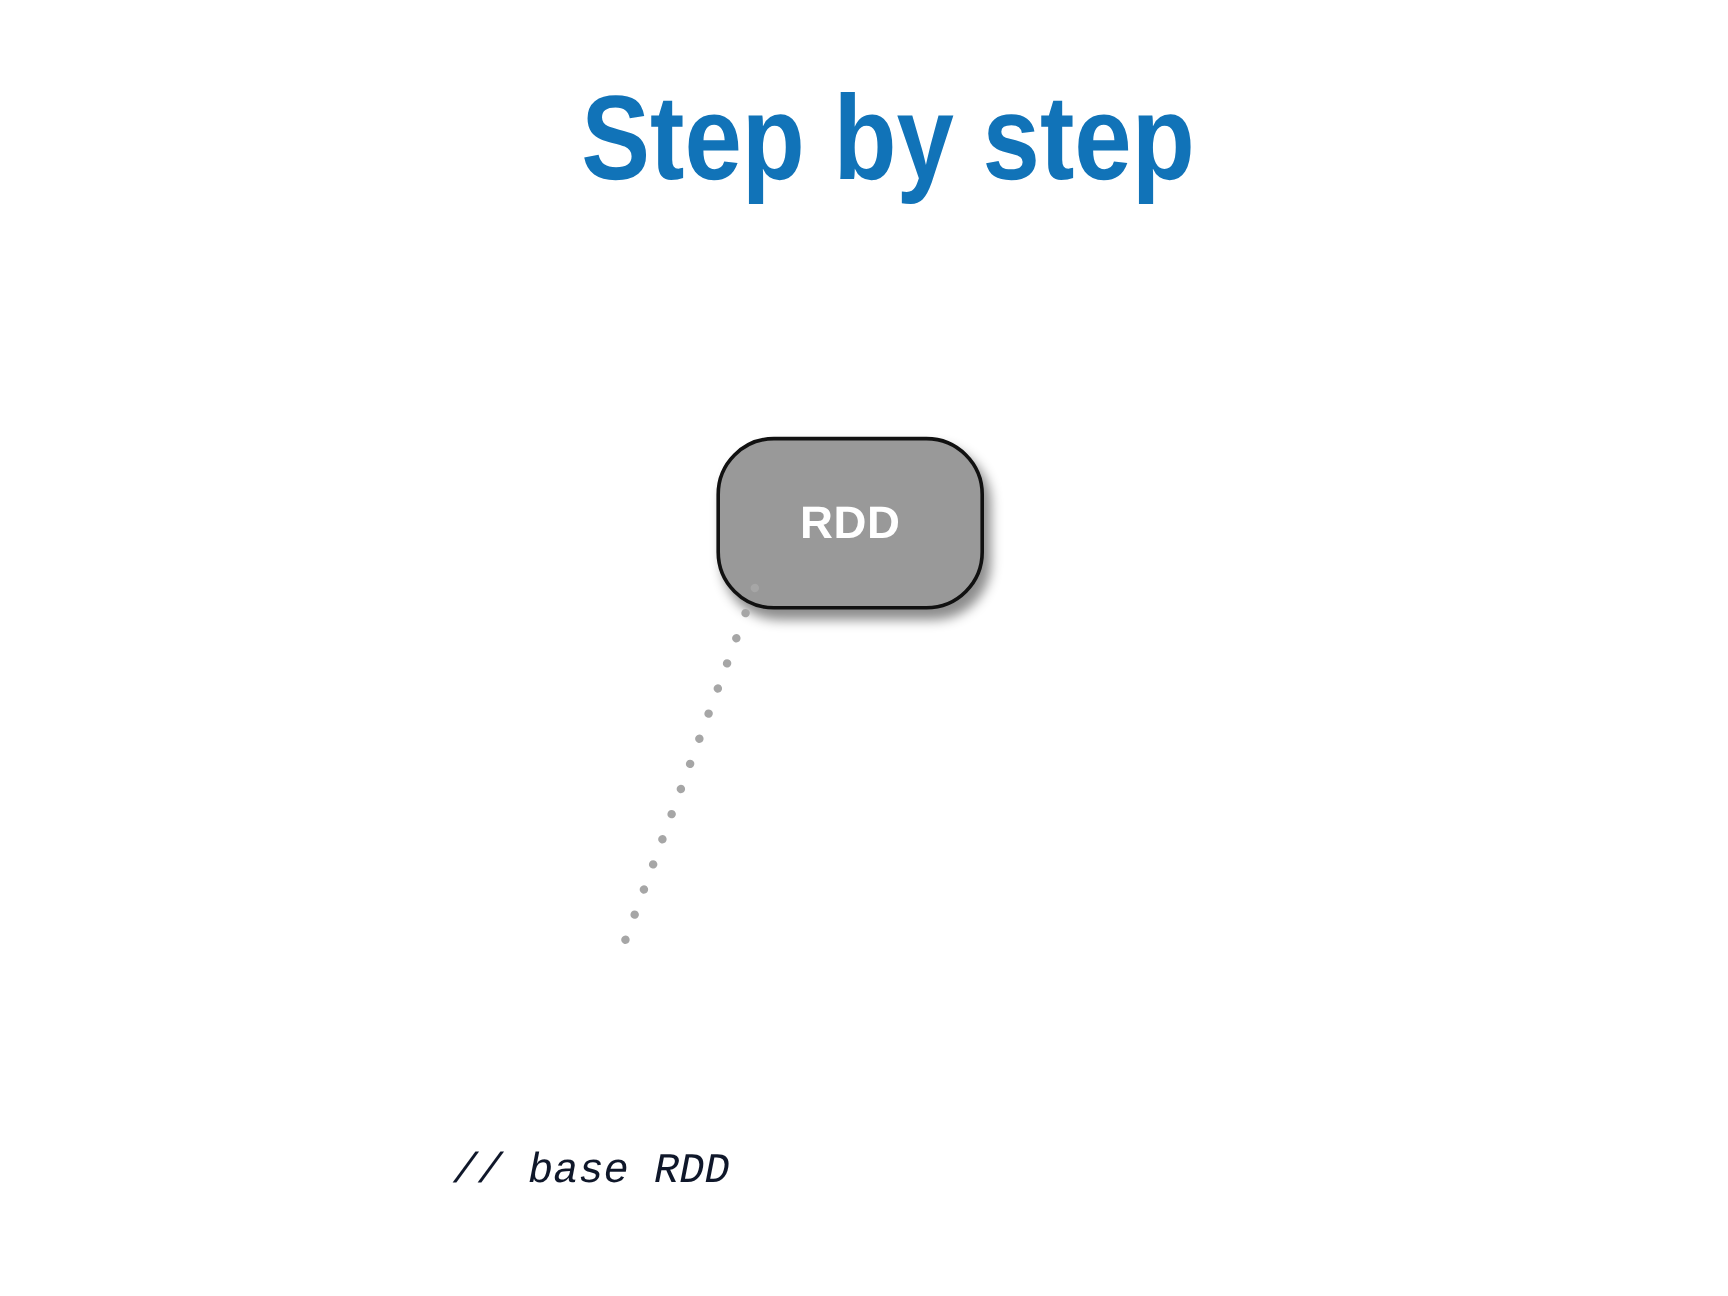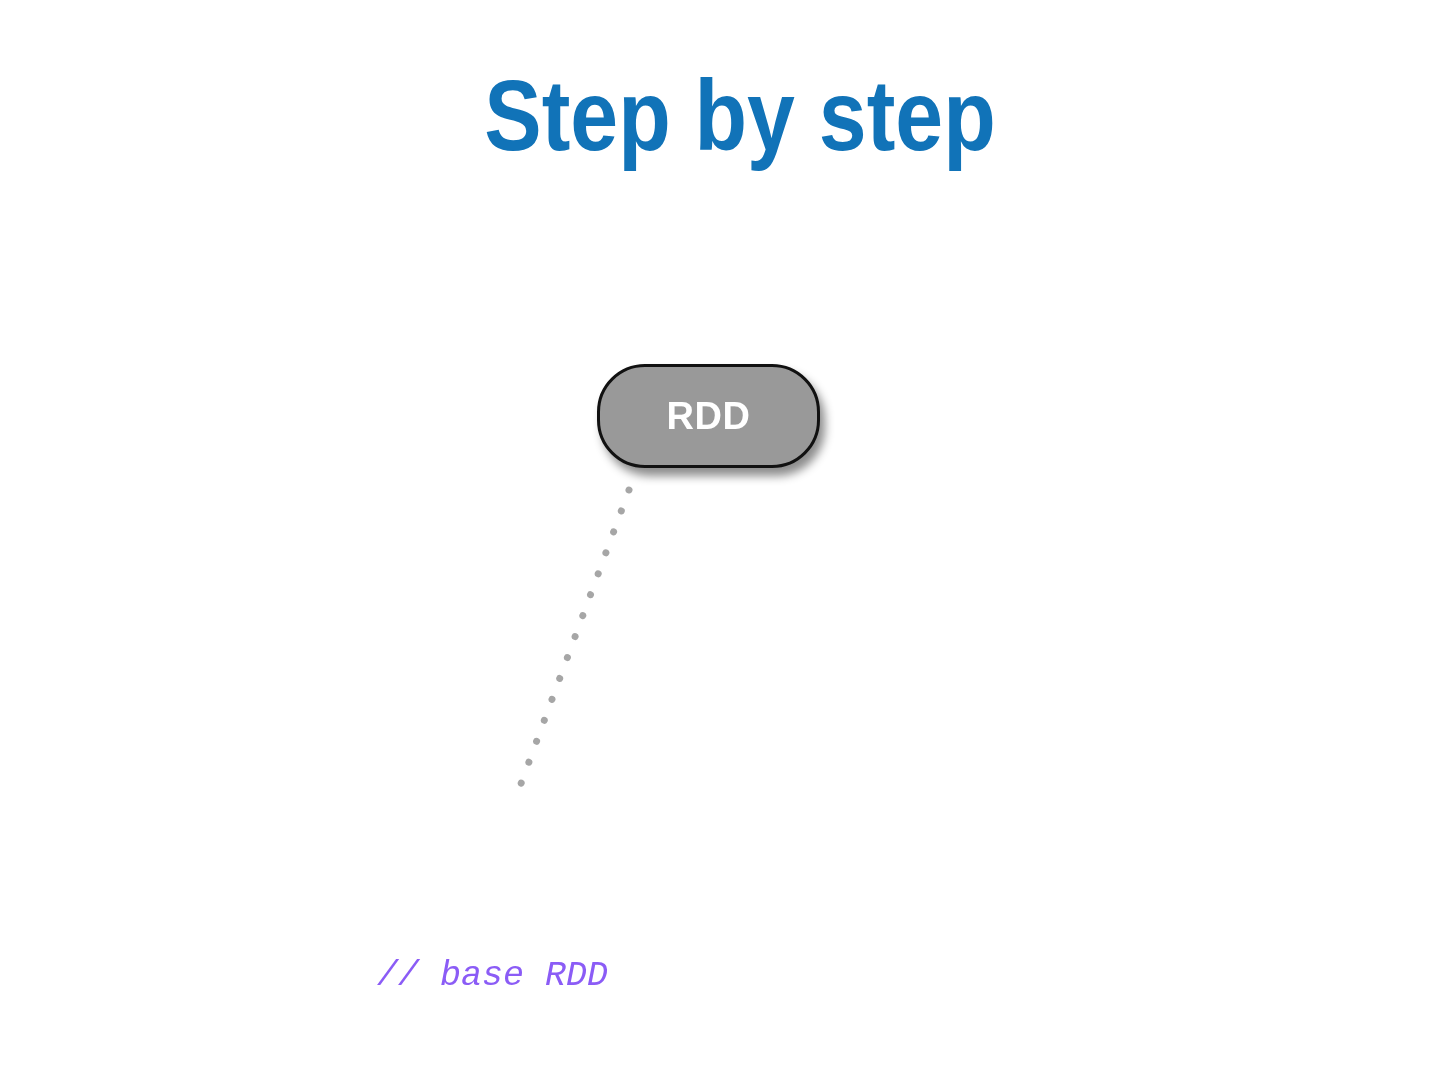--- a/index.html
+++ b/index.html
@@ -31,21 +31,21 @@
     color: #1173b8;
     transform: scaleX(0.86);
     transform-origin: 50% 50%;
     white-space: nowrap;
   }
   .rdd-node {
     position: absolute;
     left: 577px;
     top: 364px;
     width: 223px;
-    height: 104px;
+    height: 144px;
     box-sizing: border-box;
     background: #999999;
     border: 3px solid #111111;
     border-radius: 48px;
     box-shadow: 5px 8px 10px rgba(0,0,0,0.45);
     display: flex;
     align-items: center;
     justify-content: center;
   }
   .rdd-node-label {
@@ -67,21 +67,21 @@
     position: absolute;
     left: 357px;
     top: 854px;
     font-family: "Liberation Mono", monospace;
     font-size: 35px;
     line-height: 49px;
     white-space: pre;
   }
   .code-comment {
     font-style: italic;
-    color: #8b5cf6;
+    color: #0f172a;
   }
 </style>
 </head>
 <body>
 
 <div class="slide">
 
   <div class="slide-title">Step by step</div>
 
   <div class="rdd-node">

